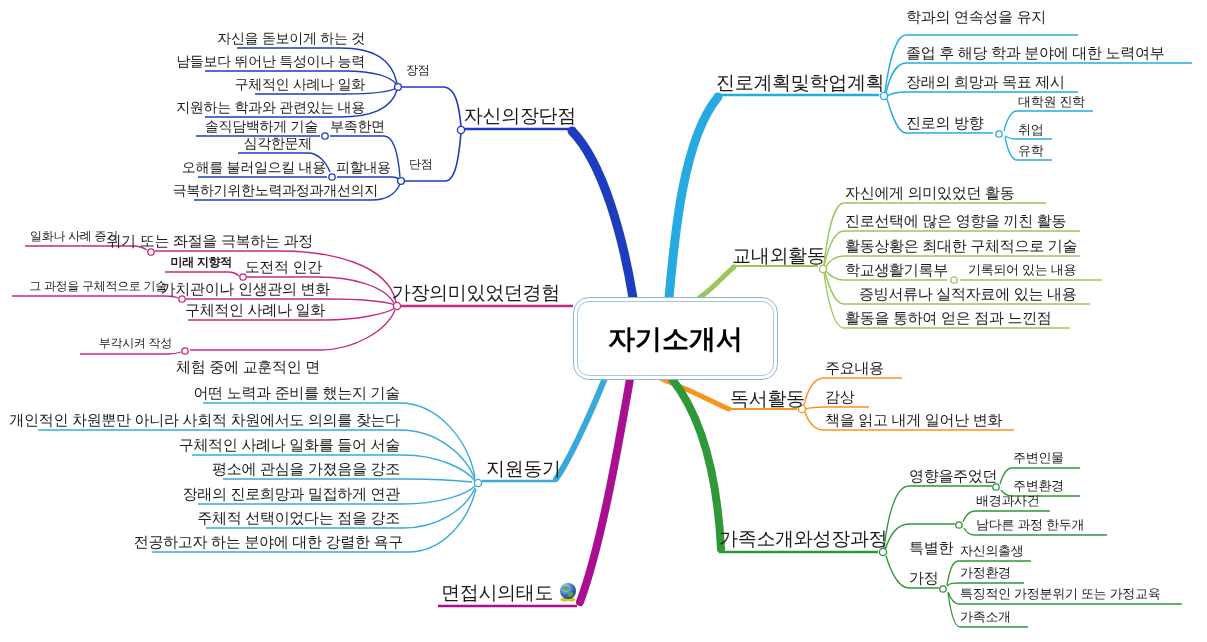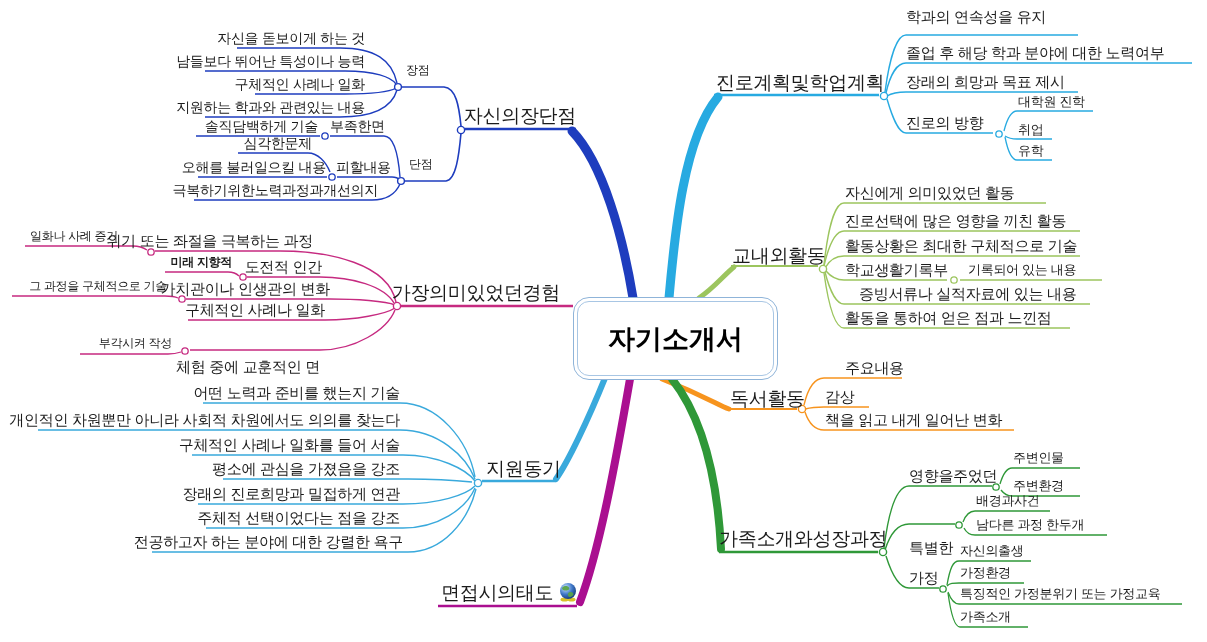--- a/index.html
+++ b/index.html
@@ -186,21 +186,21 @@
   <div class="lbl s17" style="left:732px;top:245px;">교내외활동</div>
   <div class="lbl s15" style="left:845px;top:184px;">자신에게 의미있었던 활동</div>
   <div class="lbl s15" style="left:845px;top:212px;">진로선택에 많은 영향을 끼친 활동</div>
   <div class="lbl s15" style="left:845px;top:237px;">활동상황은 최대한 구체적으로 기술</div>
   <div class="lbl s15" style="left:845px;top:261px;">학교생활기록부</div>
   <div class="lbl s13" style="left:968px;top:263px;">기록되어 있는 내용</div>
   <div class="lbl s15" style="left:859px;top:285px;">증빙서류나 실적자료에 있는 내용</div>
   <div class="lbl s15" style="left:845px;top:309px;">활동을 통하여 얻은 점과 느낀점</div>
 
   <div class="lbl s17" style="left:730px;top:388px;">독서활동</div>
-  <div class="lbl s15" style="left:825px;top:359px;margin-left:20px;">주요내용</div>
+  <div class="lbl s15" style="left:825px;top:359px;">주요내용</div>
   <div class="lbl s15" style="left:825px;top:388px;">감상</div>
   <div class="lbl s15" style="left:825px;top:411px;">책을 읽고 내게 일어난 변화</div>
 
   <div class="lbl s19" style="left:719px;top:528px;">가족소개와성장과정</div>
   <div class="lbl s15" style="left:909px;top:467px;">영향을주었던</div>
   <div class="lbl s13" style="left:1013px;top:451px;">주변인물</div>
   <div class="lbl s13" style="left:1013px;top:479px;">주변환경</div>
   <div class="lbl s15" style="left:909px;top:505px;margin-top:34px;">특별한</div>
   <div class="lbl s13" style="left:976px;top:494px;">배경과사건</div>
   <div class="lbl s13" style="left:976px;top:518px;">남다른 과정 한두개</div>

